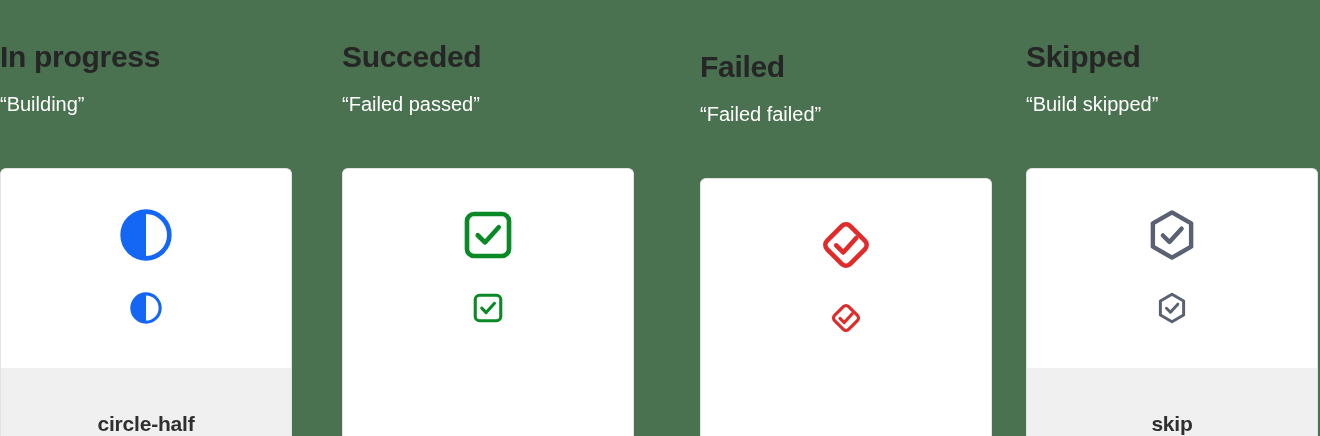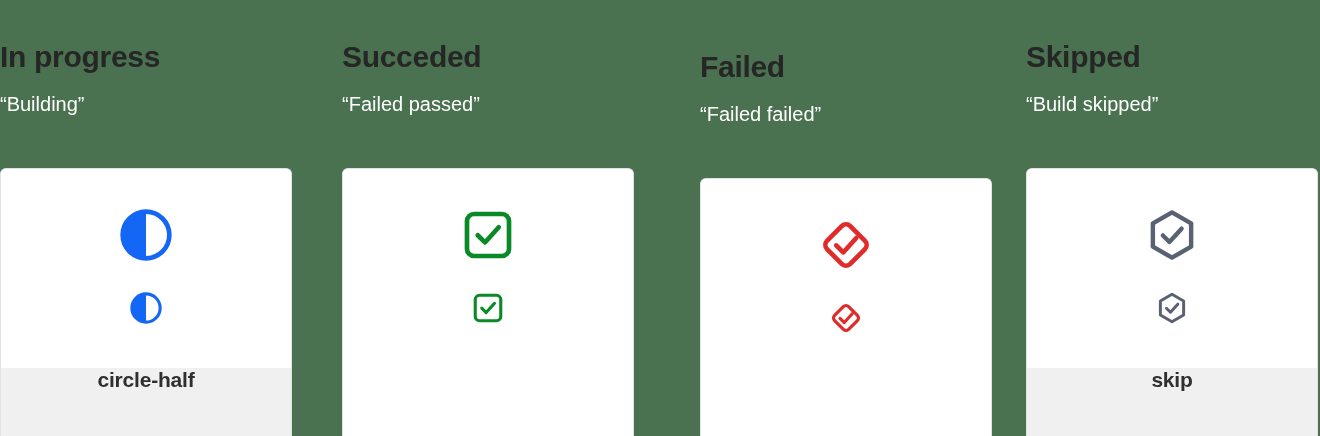--- a/index.html
+++ b/index.html
@@ -98,21 +98,21 @@
   .icon-big svg, .icon-small svg { display: block; width: 100%; height: 100%; }
 
   .card-footer {
     position: absolute;
     left: 0;
     right: 0;
     top: 199px;
     bottom: 0;
     background: #f0f0f0;
     display: flex;
-    align-items: flex-start;
+    align-items: flex-end;
     justify-content: center;
   }
   .card-label {
     font-size: 21px;
     font-weight: 700;
     color: #2f2f2f;
     letter-spacing: -0.2px;
     white-space: nowrap;
   }
 </style>

